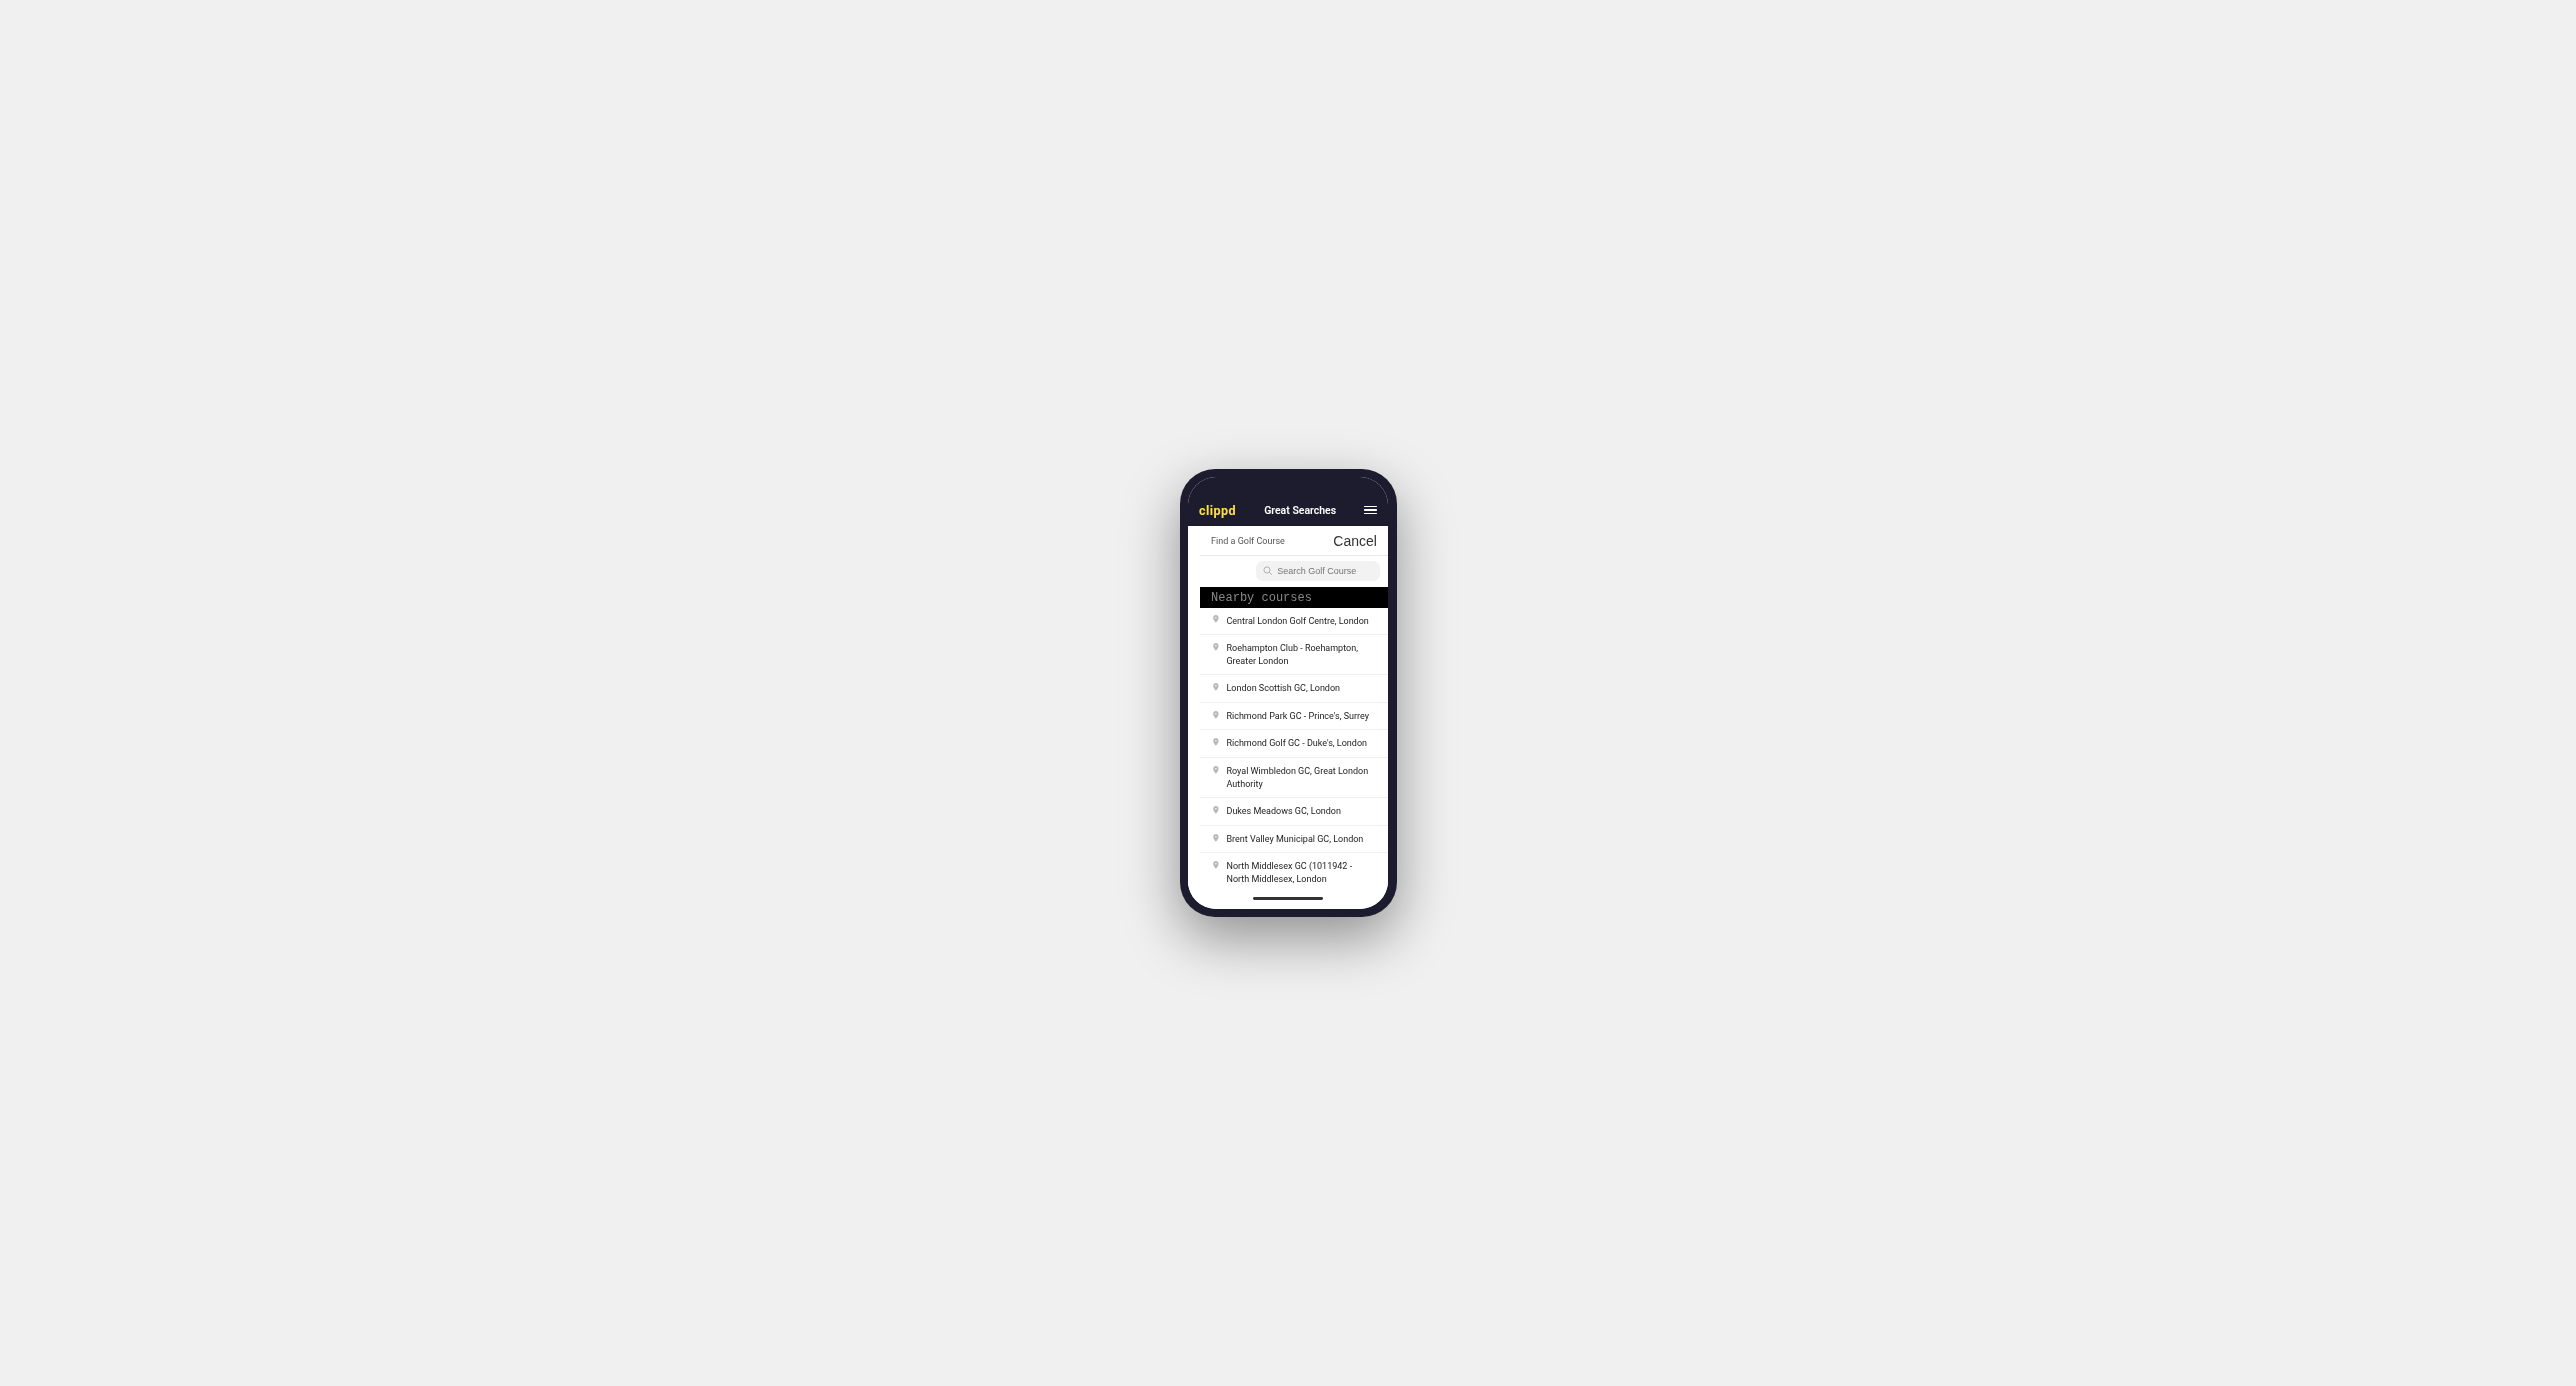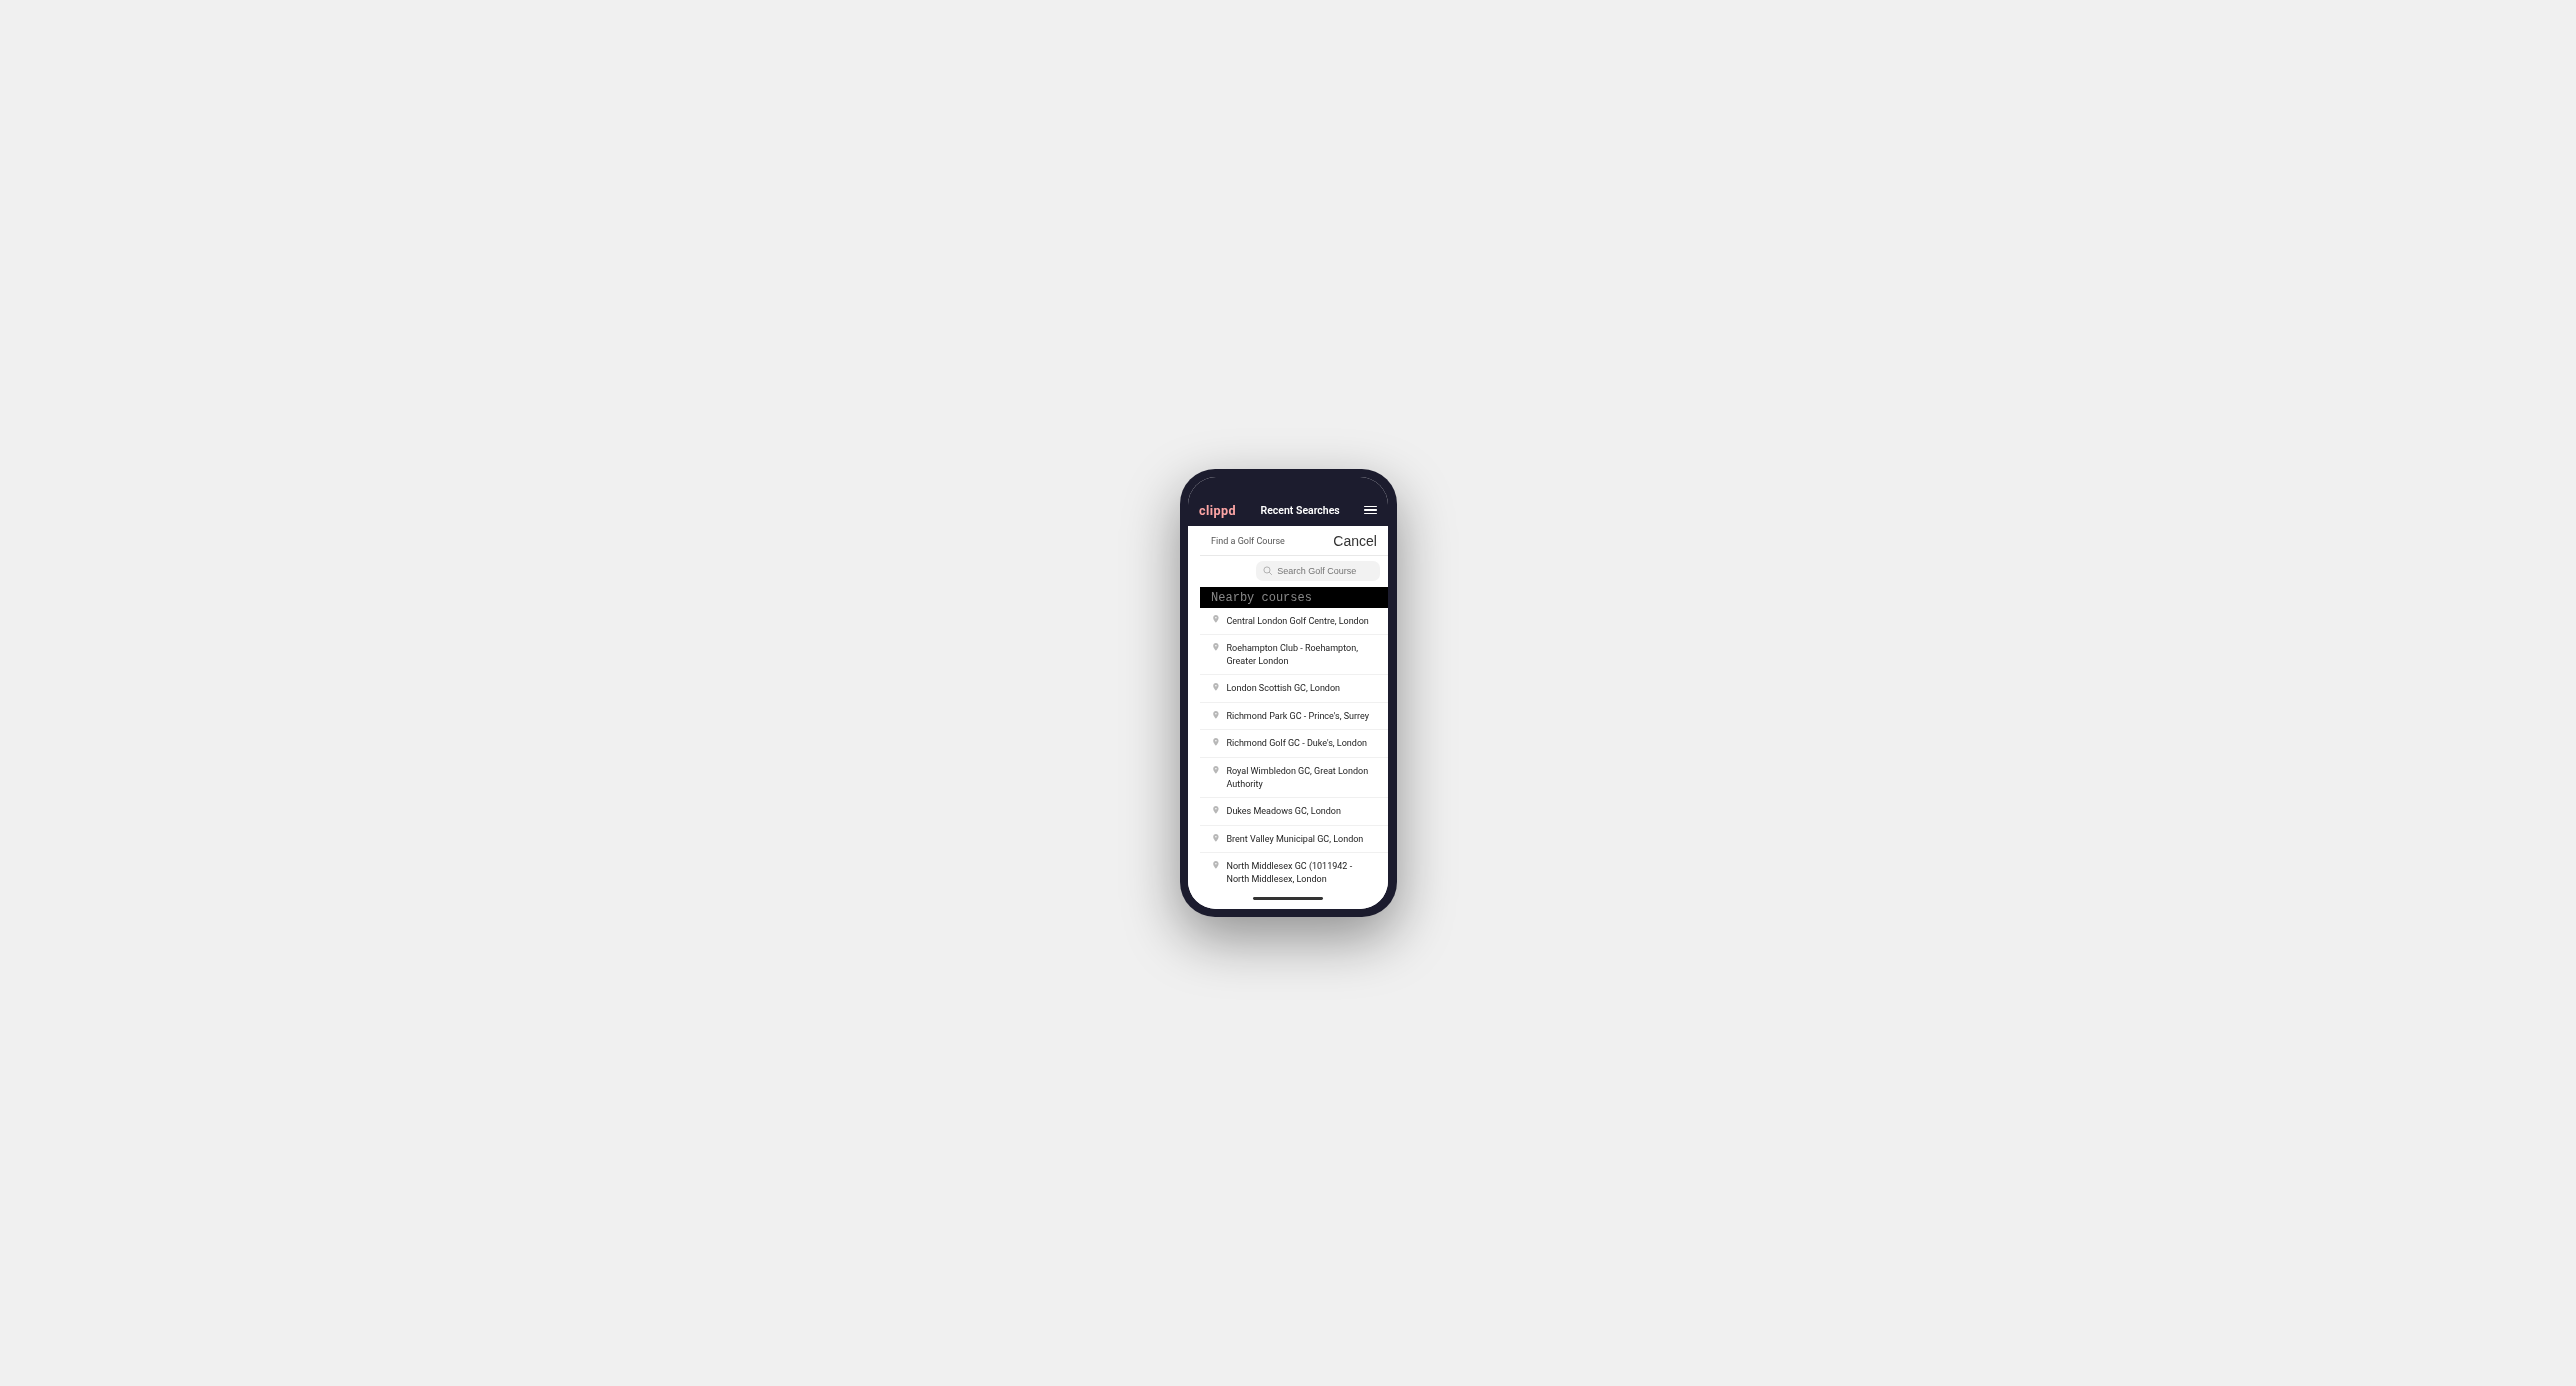--- a/index.html
+++ b/index.html
@@ -47,21 +47,21 @@
       display: flex;
       align-items: center;
       justify-content: space-between;
       padding: 5.6px 11.2px 8.4px 11.2px;
       flex-shrink: 0;
     }
 
     .logo-text {
       font-size: 12.6px;
       font-weight: 700;
-      color: #fca5a5;
+      color: #fde047;
       letter-spacing: 0.4px;
     }
 
     .nav-title {
       font-size: 10.5px;
       font-weight: 600;
       color: #ffffff;
     }
 
     .hamburger-icon {
@@ -199,21 +199,21 @@
 </head>
 <body>
 
 <div class="phone-outer">
   <div class="phone-inner">
 
     <div class="phone-notch"></div>
 
     <div class="top-nav">
       <span class="logo-text">clippd</span>
-      <span class="nav-title">Recent Searches</span>
+      <span class="nav-title">Great Searches</span>
       <div class="hamburger-icon">
         <span></span>
         <span></span>
         <span></span>
       </div>
     </div>
 
     <div class="content-area">
 
       <div class="find-bar">

